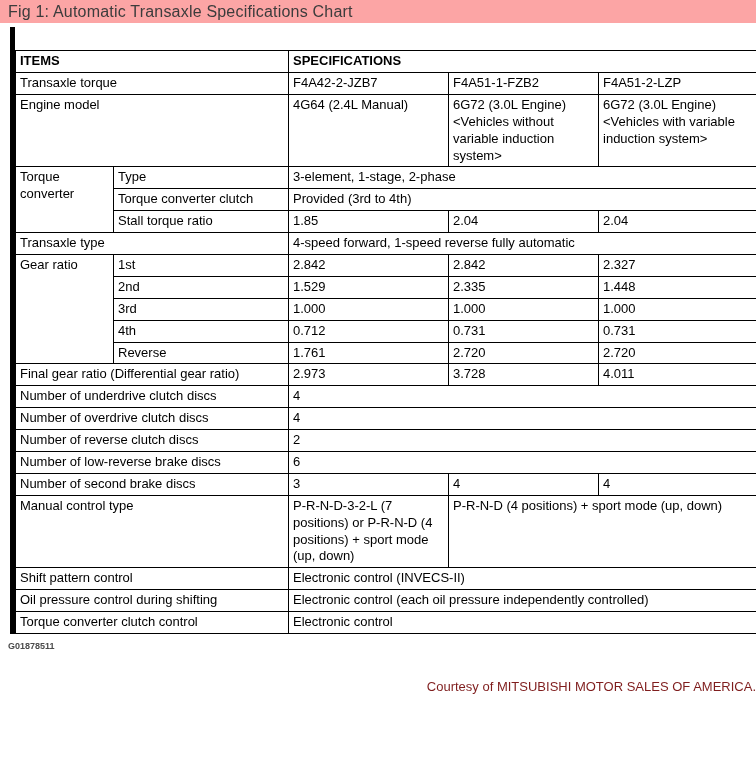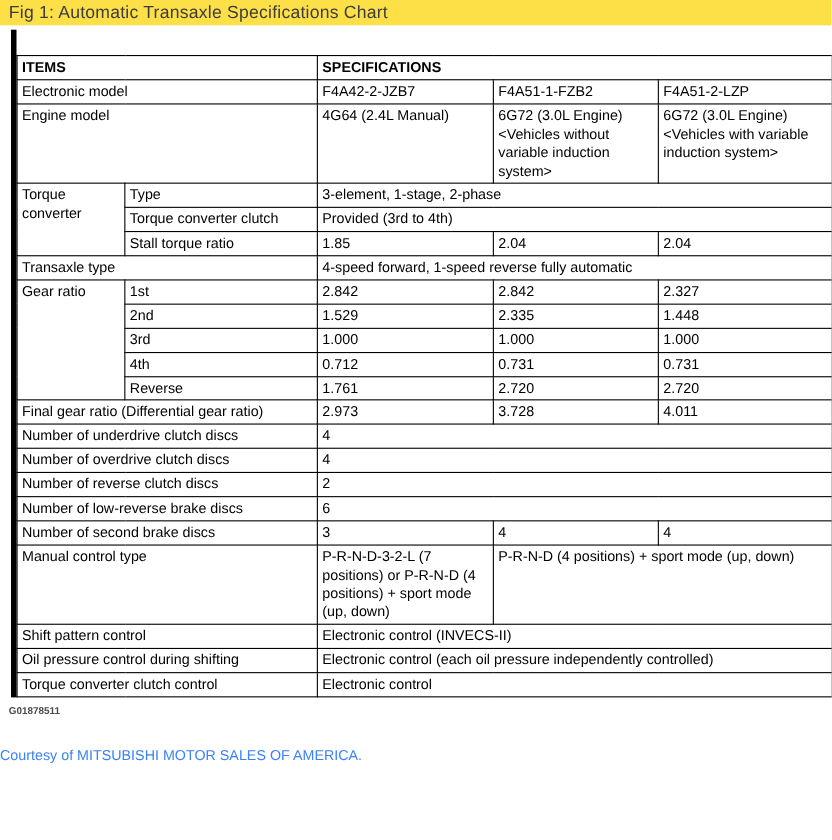--- a/index.html
+++ b/index.html
@@ -4,21 +4,21 @@
 <style>
   * { box-sizing: border-box; }
   html, body { margin: 0; padding: 0; background: #ffffff; }
   body {
     width: 756px; height: 764px;
     font-family: "Liberation Sans", sans-serif;
     color: #000;
     position: relative;
   }
   .titlebar {
-    background: #fde047;
+    background: #fca5a5;
     height: 23px;
     display: flex;
     align-items: center;
     padding: 0 8px;
     font-size: 16px;
     color: #3c3c3c;
     letter-spacing: 0.2px;
   }
   .table-wrap {
     margin: 4px 17px 0 10px;
@@ -42,23 +42,23 @@
   .spec-table td.hdr { font-weight: bold; height: 22px; }
   .pre { white-space: pre-line; }
   .figcode {
     margin: 7px 0 0 8px;
     font-size: 9px;
     color: #4a4a4a;
     font-weight: bold;
   }
   .courtesy {
     margin-top: 28px;
-    text-align: left;
+    text-align: right;
     font-size: 13px;
-    color: #3b82f6;
+    color: #7f1d1d;
   }
 </style>
 </head>
 <body>
 
 <div>
 
   <div class="titlebar">
     <span>Fig 1: Automatic Transaxle Specifications Chart</span>
   </div>
@@ -73,21 +73,21 @@
         <col style="width:158px">
       </colgroup>
       <tbody>
 
         <tr>
           <td class="hdr" colspan="2">ITEMS</td>
           <td class="hdr" colspan="3">SPECIFICATIONS</td>
         </tr>
 
         <tr>
-          <td colspan="2">Electronic model</td>
+          <td colspan="2">Transaxle torque</td>
           <td>F4A42-2-JZB7</td>
           <td>F4A51-1-FZB2</td>
           <td>F4A51-2-LZP</td>
         </tr>
 
         <tr>
           <td colspan="2">Engine model</td>
           <td class="pre">4G64 (2.4L Manual)</td>
           <td class="pre">6G72 (3.0L Engine)
 &lt;Vehicles without variable induction system&gt;</td>

